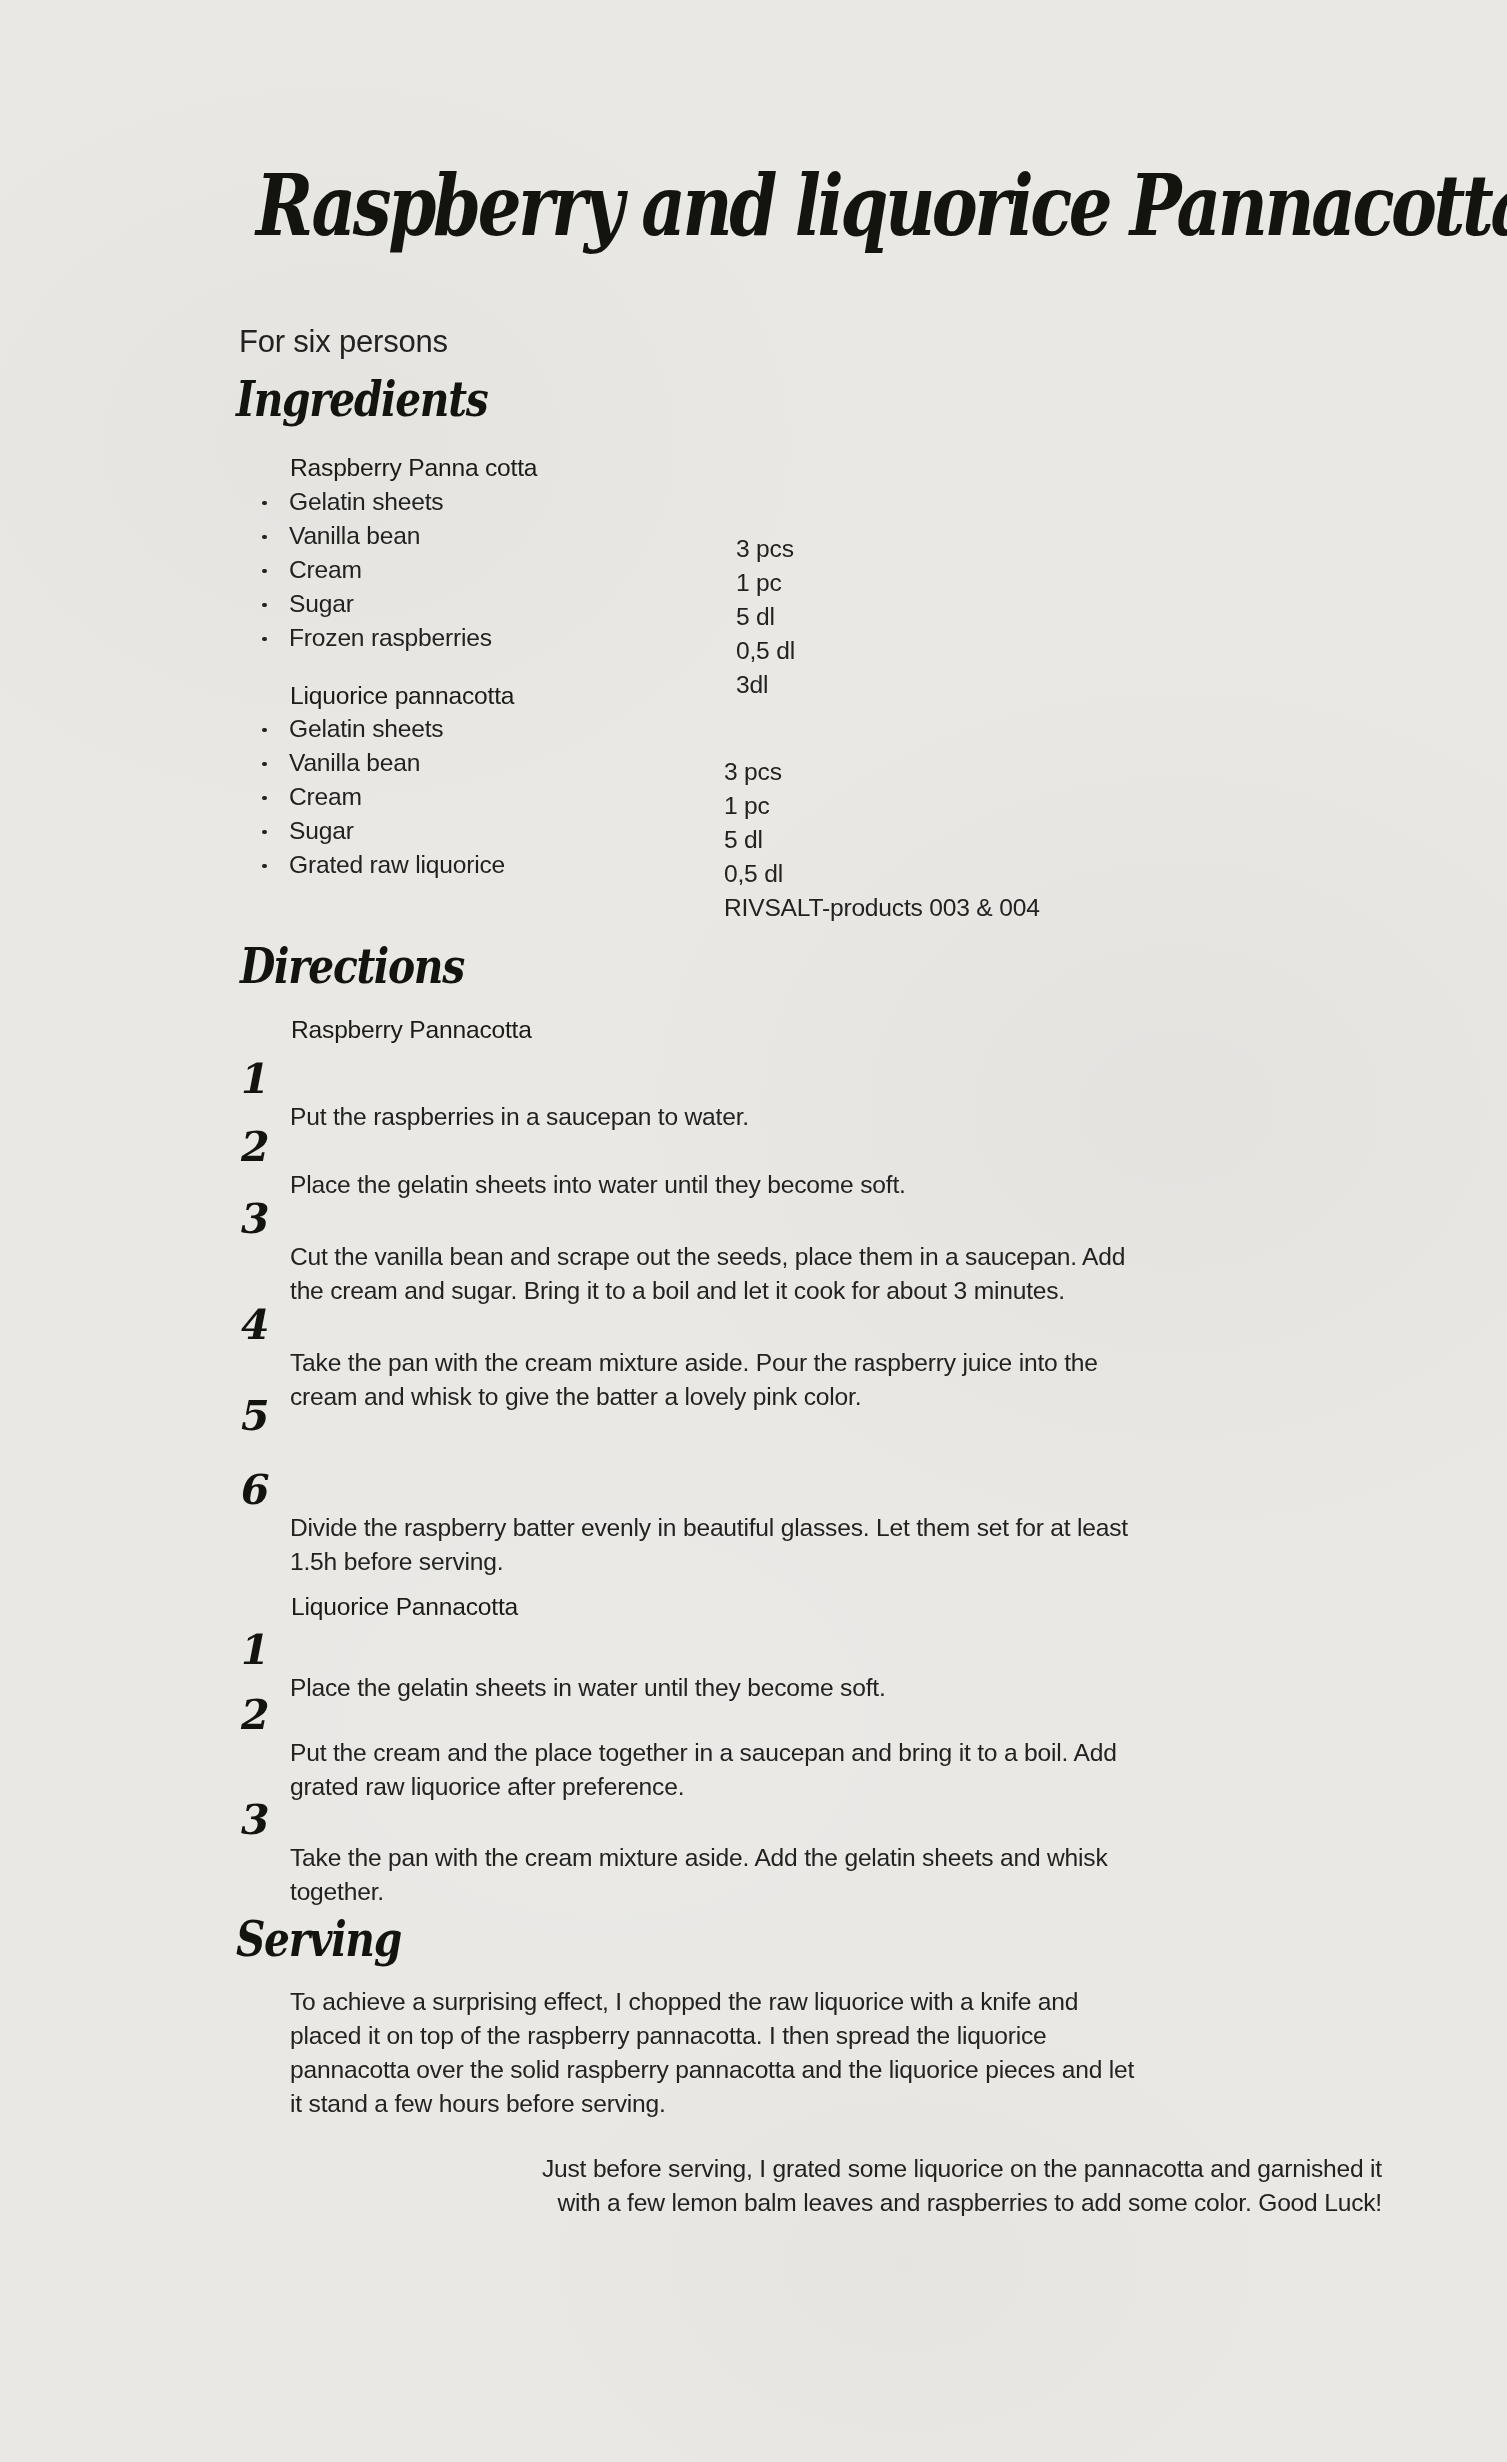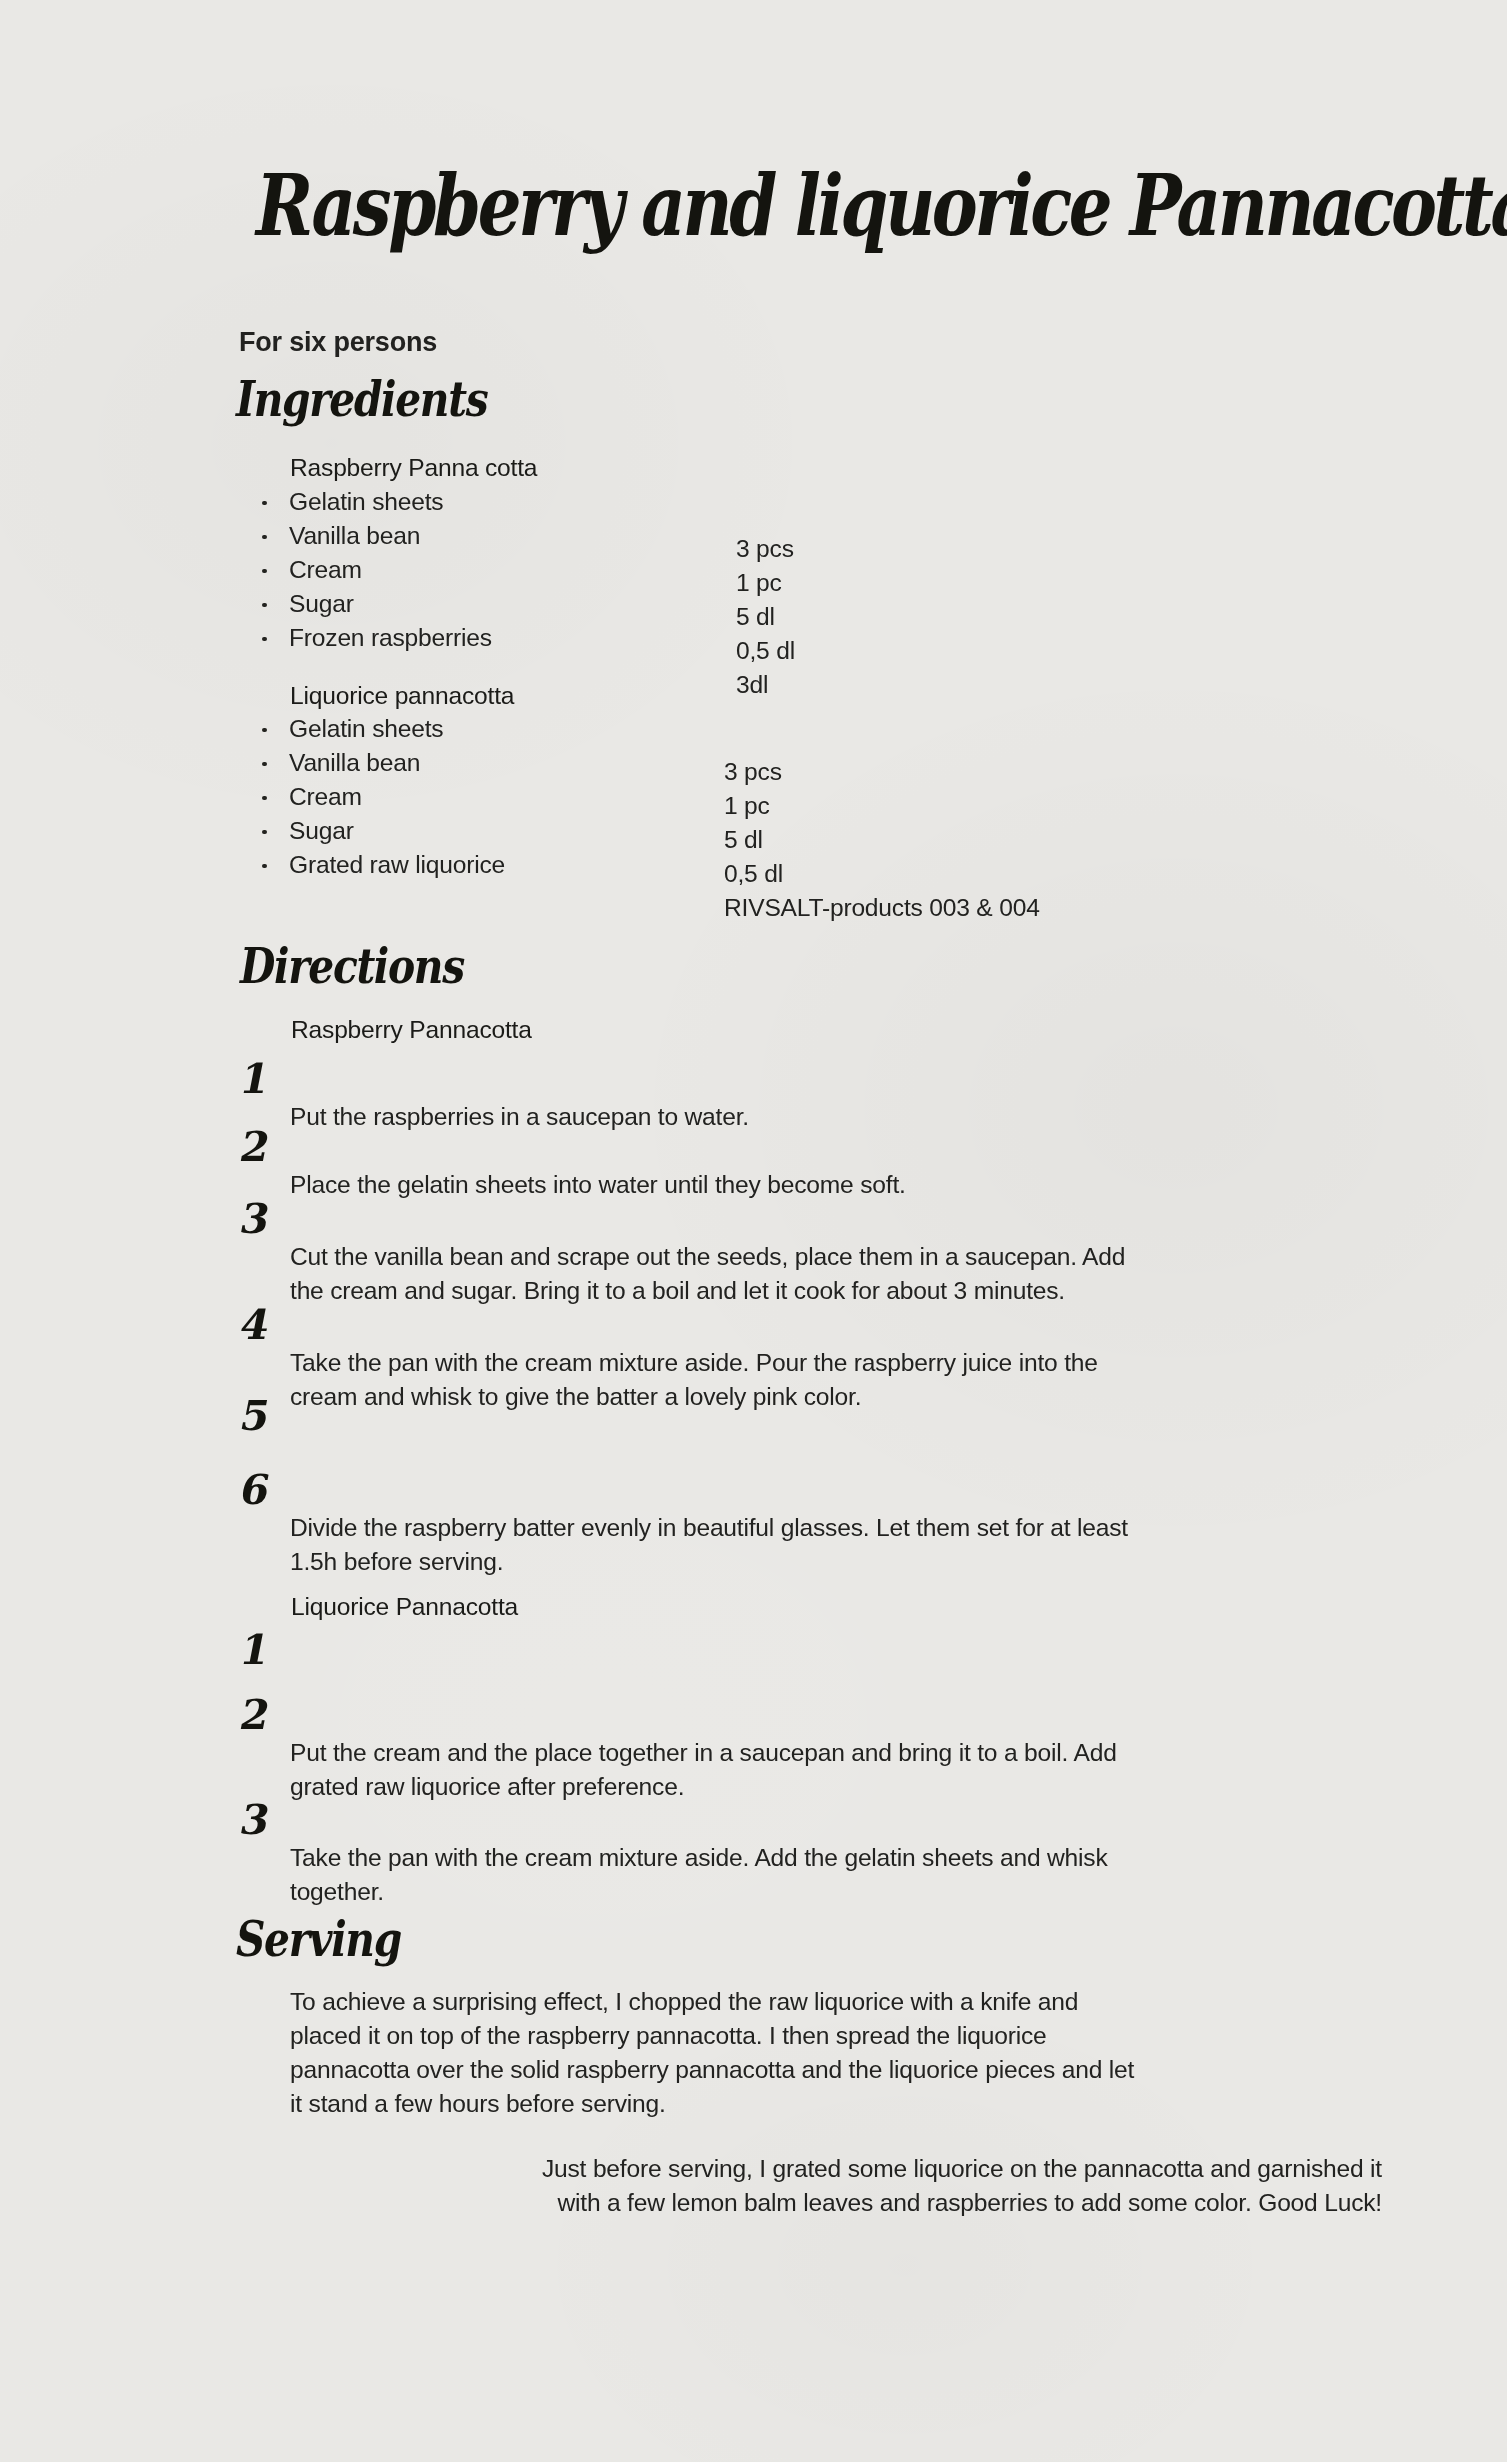--- a/index.html
+++ b/index.html
@@ -38,21 +38,21 @@
     font-size:48px; letter-spacing:-1.6px;
     transform:scaleX(0.85);
     line-height:1.2;
   }
   .h-ingredients { left:236px; top:371px; }
   .h-directions  { left:240px; top:938px; }
   .h-serving     { left:236px; top:1911px; }
 
   .note {
     position:absolute; left:239px; top:325px;
-    font-size:27px; line-height:34px; letter-spacing:-0.2px;font-weight:bold;
+    font-size:31px; line-height:34px; letter-spacing:-0.2px;
   }
   .bold-sub {
     position:absolute;
     font-size:24.6px; line-height:34px;
     font-weight:normal; letter-spacing:-0.2px;
     color:#1b1b18;
     white-space:nowrap;
   }
   .t-g1 { left:290px; top:451px; }
   .t-g2 { left:290px; top:679px; }
@@ -189,21 +189,21 @@
     <span class="step-num">5</span>
   </div>
   <div class="step s-rp6">
     <span class="step-num">6</span><span>Divide the raspberry batter evenly in beautiful glasses. Let them set for at least
 1.5h before serving.</span>
   </div>
 
   <div class="bold-sub t-lp">Liquorice Pannacotta</div>
 
   <div class="step s-lp1">
-    <span class="step-num">1</span>
+    <span class="step-num">1</span><span>Place the gelatin sheets in water until they become soft.</span>
   </div>
   <div class="step s-lp2">
     <span class="step-num">2</span><span>Put the cream and the place together in a saucepan and bring it to a boil. Add
 grated raw liquorice after preference.</span>
   </div>
   <div class="step s-lp3">
     <span class="step-num">3</span><span>Take the pan with the cream mixture aside. Add the gelatin sheets and whisk
 together.</span>
   </div>
 

